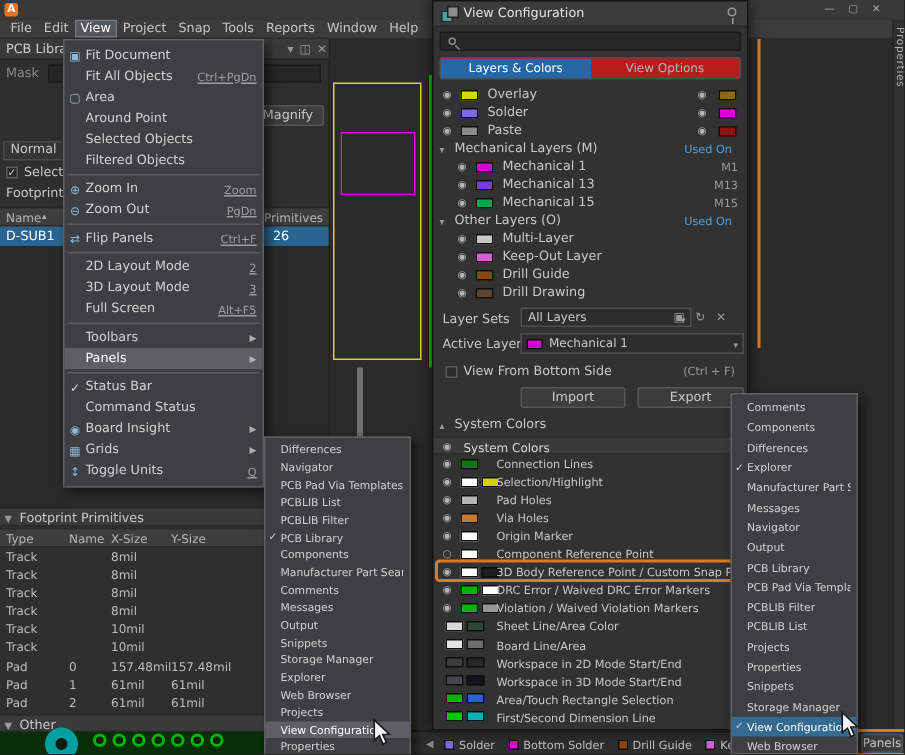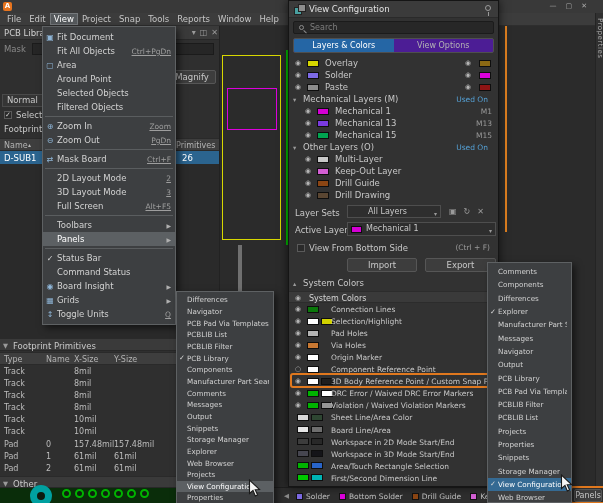--- a/index.html
+++ b/index.html
@@ -95,21 +95,21 @@
   .pin{position:absolute;right:7px;top:4px;width:6px;height:6px;border:1px solid #9a9a9a;border-radius:50%;}
   .pin::after{content:'';position:absolute;left:2px;top:6px;width:1px;height:4px;background:#9a9a9a;}
   .vc-search{position:absolute;left:4px;top:20px;width:201px;height:13px;background:#272727;
              border:1px solid #1b1b1b;border-radius:2px;}
   .mag{position:absolute;left:5px;top:3px;width:5px;height:5px;border:1px solid #8d8d8d;border-radius:50%;}
   .mag::after{content:'';position:absolute;left:4px;top:4px;width:4px;height:1px;background:#8d8d8d;transform:rotate(45deg);transform-origin:0 0;}
   .vc-search input{position:absolute;left:14px;top:0;width:180px;height:11px;background:transparent;
              border:none;outline:none;color:#c8c8c8;font-size:8px;font-family:"DejaVu Sans",sans-serif;}
   .vc-search input::placeholder{color:#7e7e7e;}
   .vc-tabs{position:absolute;left:4px;top:37px;width:201px;height:15px;display:flex;
-           border:1px solid #4f4f4f;border-radius:2px;overflow:hidden;background:#4c1d95;}
+           border:1px solid #4f4f4f;border-radius:2px;overflow:hidden;background:#b91c1c;}
   .vc-tab{flex:1;display:flex;align-items:center;justify-content:center;font-size:8px;color:#b4b4b4;}
   .vc-tab.active{background:#2566a5;color:#fff;}
   .vc-rows{position:absolute;left:0;top:56px;width:209px;}
   .vc-row{position:relative;height:12px;}
   .ve{position:absolute;top:1px;font-size:7px;color:#b4b4b4;line-height:10px;}
   .vsw{position:absolute;top:2.5px;width:12px;height:7px;border:1px solid #0e0e0e;}
   .vlb{position:absolute;top:1px;font-size:8.5px;color:#c8c8c8;white-space:nowrap;}
   .varr{position:absolute;left:4px;top:2.5px;font-size:6.5px;color:#9a9a9a;}
   .vused{position:absolute;top:2px;right:10px;font-size:7.5px;color:#55a1d6;}
   .vtag{position:absolute;top:2px;right:6px;font-size:7.5px;color:#9a9a9a;}
@@ -320,21 +320,20 @@
   </div>
 
   <div class="vcpanel">
     <div class="vc-header">
       <span class="vc-ico"></span>
       <span class="vc-title">View Configuration</span>
       <span class="pin"></span>
     </div>
     <div class="vc-search">
       <span class="mag"></span>
-      <input placeholder="Search" style="">
     </div>
     <div class="vc-tabs" id="vc-tabs">
         <div class="vc-tab active">Layers &amp; Colors</div>
         <div class="vc-tab">View Options</div>
       </div>
     <div class="vc-rows" id="vc-layer-rows">
         <div class="vc-row">
           <span class="ve" style="left: 6px;">◉</span>
           <span class="vsw" style="left: 18px; background: rgb(214, 214, 0);"></span>
           <span class="vlb" style="left: 36px;">Overlay</span>
@@ -399,21 +398,21 @@
           <span class="vlb" style="left: 46px;">Drill Guide</span>
         </div>
         <div class="vc-row">
           <span class="ve" style="left: 16px;">◉</span>
           <span class="vsw" style="left: 28px; background: rgb(90, 70, 50);"></span>
           <span class="vlb" style="left: 46px;">Drill Drawing</span>
         </div>
       </div>
 
     <span class="vc-ctl-label" style="left:6px;top:207px;">Layer Sets</span>
-    <div class="vc-dd" style="left:58px;top:204px;width:94px;height:13px;line-height:11px;padding-left:20px;">
+    <div class="vc-dd" style="left:58px;top:204px;width:114px;height:13px;line-height:11px;padding-left:4px;">
       <span>All Layers</span>
       <span class="dd-arr">▾</span>
     </div>
     <div class="ls-icons" id="ls-icons">
         <span class="ls-icon">▣</span>
         <span class="ls-icon">↻</span>
         <span class="ls-icon">✕</span>
       </div>
 
     <span class="vc-ctl-label" style="left:6px;top:224px;">Active Layer</span>
@@ -554,21 +553,21 @@
         <span class="ms">Zoom</span>
       </div>
       <div class="menu-row">
         <span class="mi">⊖</span>
         <span class="ml">Zoom Out</span>
         <span class="ms">PgDn</span>
       </div>
       <div class="menu-sep"></div>
       <div class="menu-row">
         <span class="mi">⇄</span>
-        <span class="ml">Mask Board</span>
+        <span class="ml">Flip Panels</span>
         <span class="ms">Ctrl+F</span>
       </div>
       <div class="menu-sep"></div>
       <div class="menu-row">
         <span class="mi"></span>
         <span class="ml">2D Layout Mode</span>
         <span class="ms">2</span>
       </div>
       <div class="menu-row">
         <span class="mi"></span>

